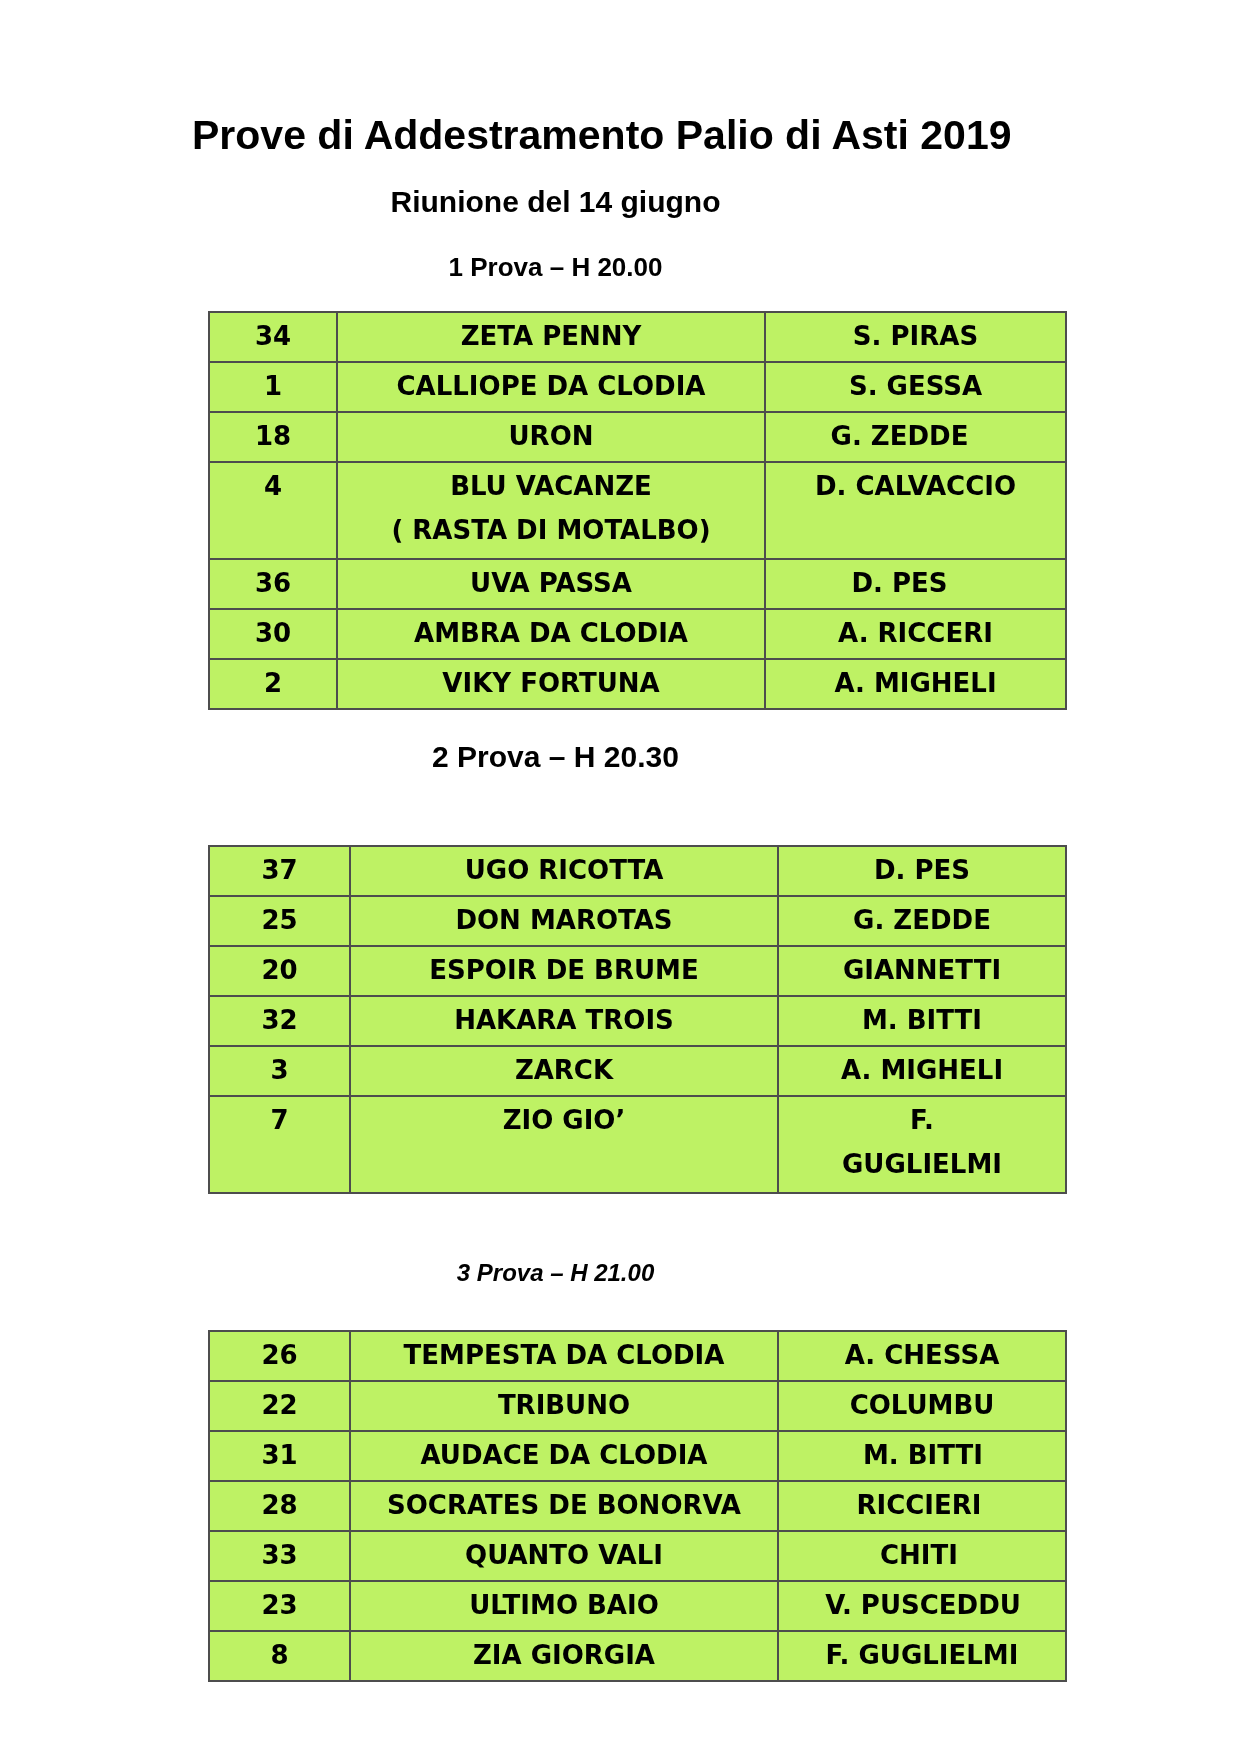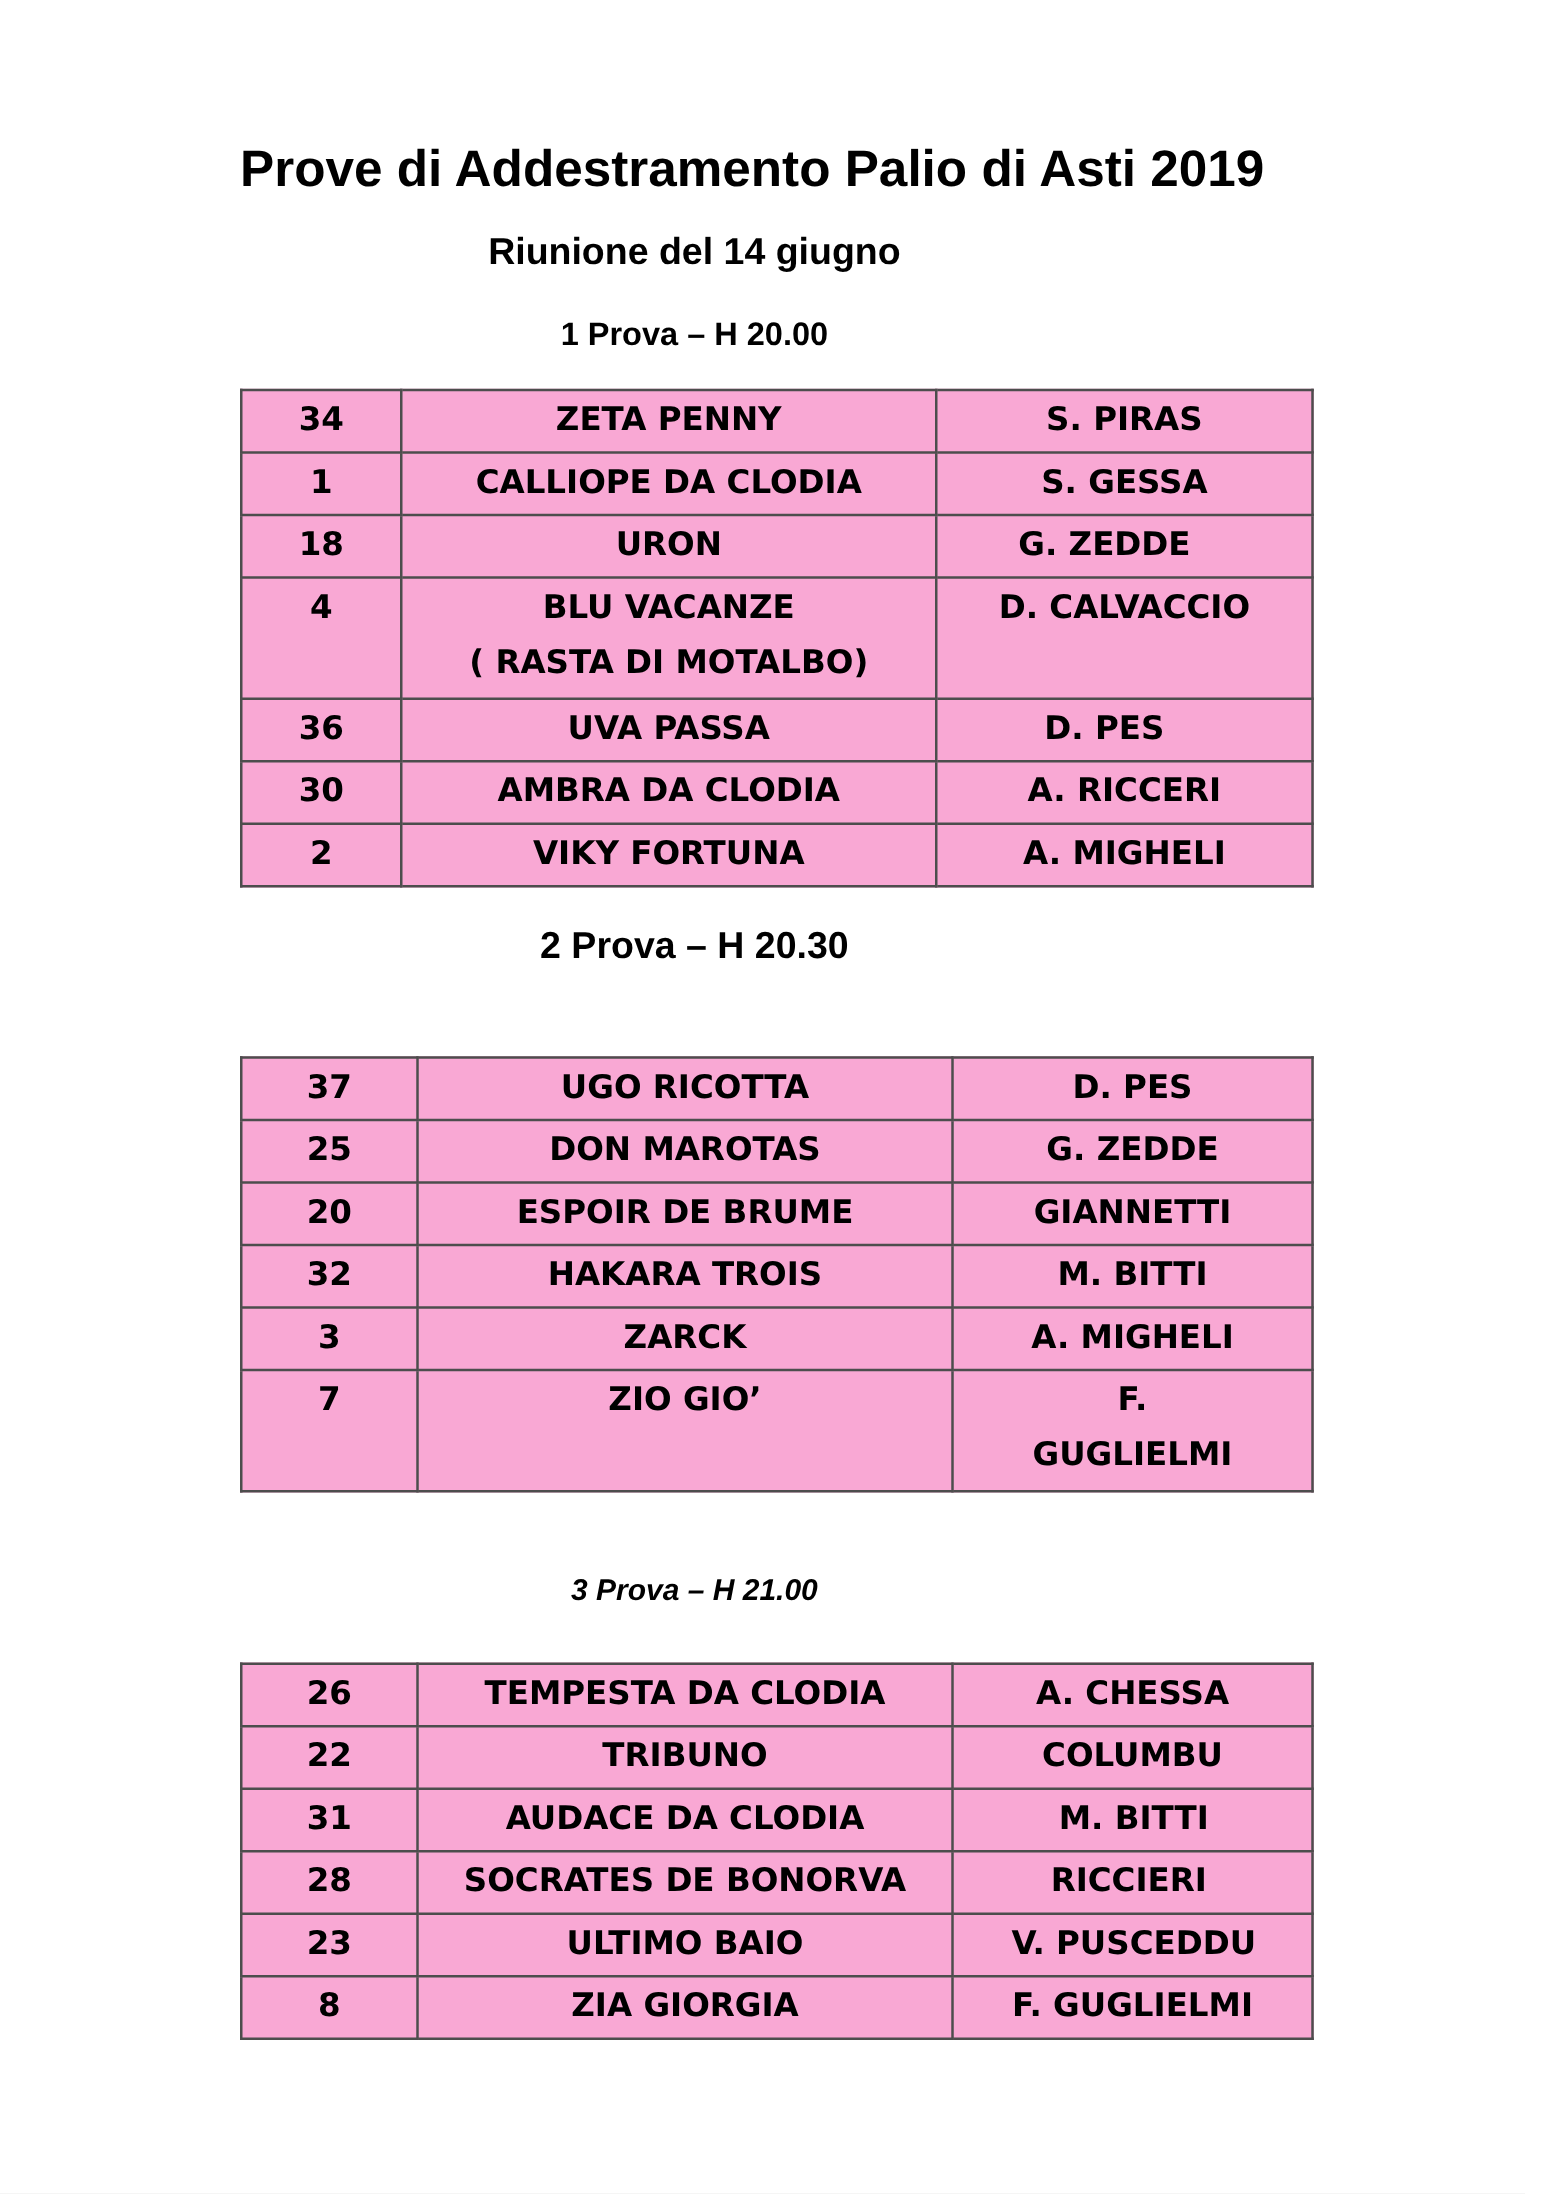--- a/index.html
+++ b/index.html
@@ -23,23 +23,23 @@
     font-weight:bold;color:#000;white-space:nowrap;
   }
   .title{top:112px;font-size:41px;}
   .subtitle{top:185px;font-size:30px;}
   .prova-1{top:252px;font-size:26px;}
   .prova-2{top:740px;font-size:30px;}
   .prova-3{top:1259px;font-size:24px;font-style:italic;}
 
   
   table.grid{
-    position:absolute;left:0;
+    position:absolute;left:16px;
     border-collapse:collapse;table-layout:fixed;
-    width:857px;background:#f9a8d4;
+    width:857px;background:#bef264;
   }
   .t1{top:311px;}
   .t2{top:845px;}
   .t3{top:1330px;padding-left:28px;}
   table.grid td{
     border:2px solid #4d4d4d;
     height:47px;
     vertical-align:top;
     padding:1px 10px 0 10px;
     font-family:"DejaVu Sans",sans-serif;
@@ -284,20 +284,31 @@
             </td>
             <td class="horse">
               <div>SOCRATES DE BONORVA</div>
             </td>
             <td class="rider al-right">
               <div>RICCIERI</div>
             </td>
           </tr>
           <tr>
             <td class="num">
+              <div>33</div>
+            </td>
+            <td class="horse">
+              <div>QUANTO VALI</div>
+            </td>
+            <td class="rider al-right">
+              <div>CHITI</div>
+            </td>
+          </tr>
+          <tr>
+            <td class="num">
               <div>23</div>
             </td>
             <td class="horse">
               <div>ULTIMO BAIO</div>
             </td>
             <td class="rider al-left">
               <div>V. PUSCEDDU</div>
             </td>
           </tr>
           <tr>

